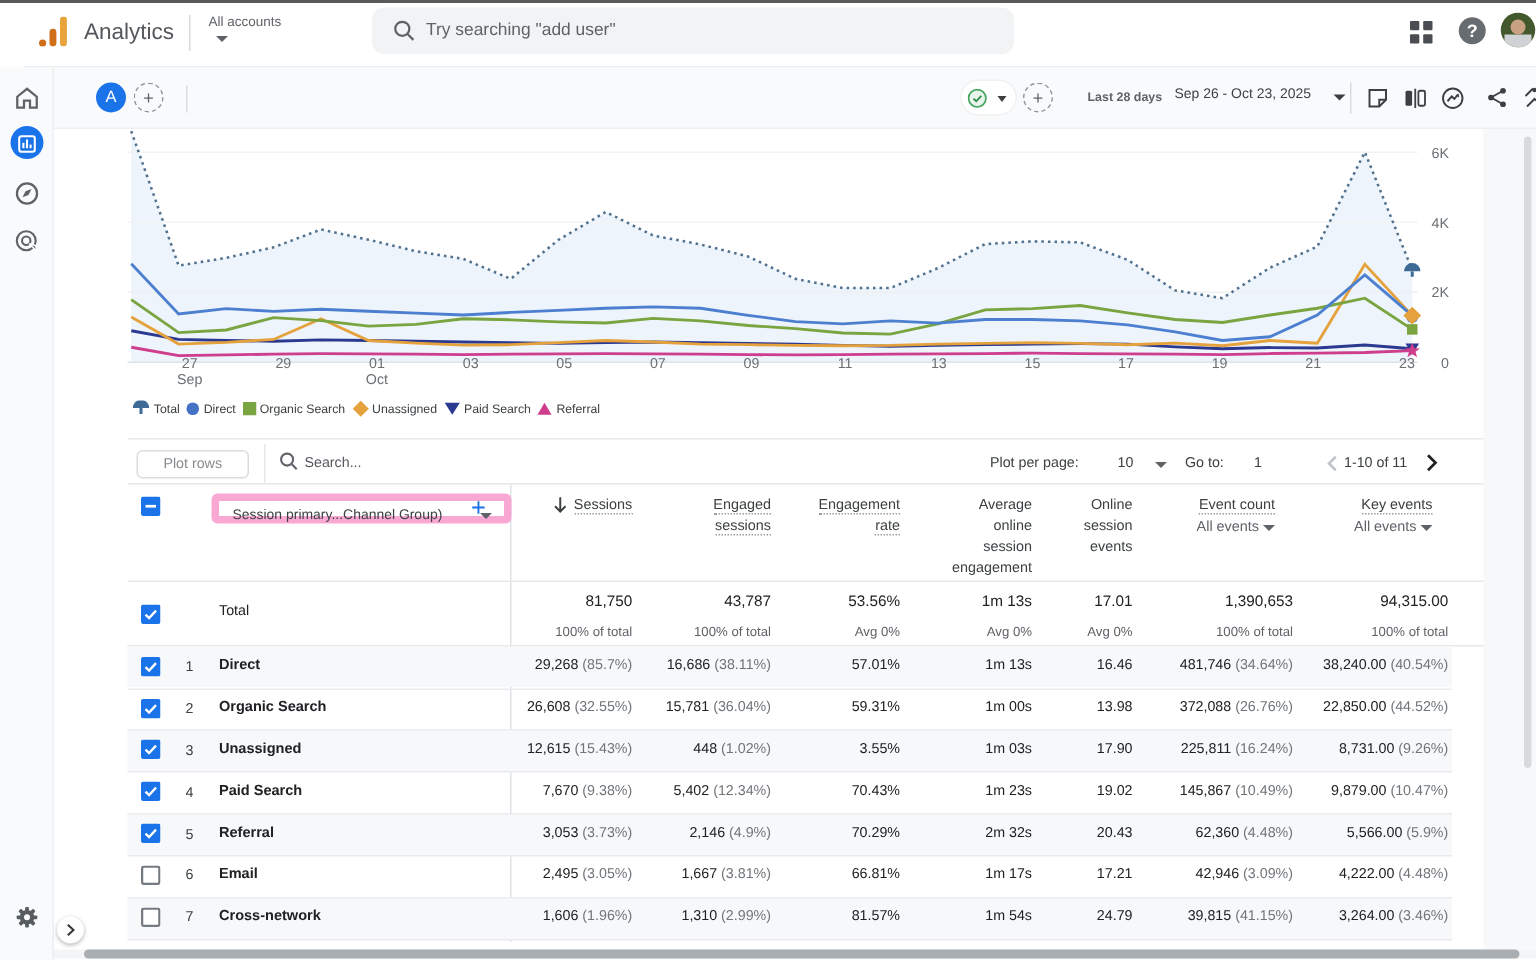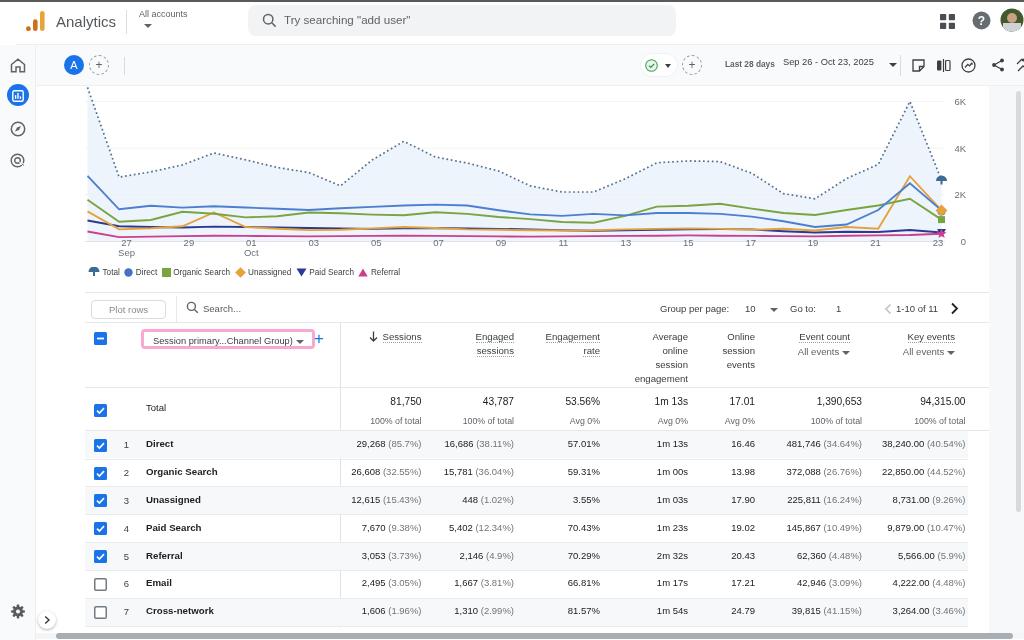--- a/index.html
+++ b/index.html
@@ -39,21 +39,21 @@
 .secline { position:absolute; left:85px; top:292px; width:923px; height:1px; background:#e6e8ea; }
 .plotrows { position:absolute; left:91px; top:300px; width:75px; height:19px; border:1px solid #dadce0; border-radius:4px; color:#868b90; font-size:9.5px; text-align:center; line-height:18px; background:#fff; }
 .tbdiv { position:absolute; left:176px; top:296px; width:1px; height:26px; background:#e6e8ea; }
 .searchsm { position:absolute; left:203px; top:302.5px; font-size:9.5px; color:#55595e; }
 .tbright { position:absolute; top:302.5px; font-size:9.5px; color:#3c4043; }
 .tabletop { position:absolute; left:85px; top:322px; width:923px; height:1px; background:#e6e8ea; }
 .vdiv { position:absolute; left:340px; top:323px; width:1px; height:305px; background:#dfe2e6; }
 
 
 .hcb { position:absolute; left:94px; top:331px; }
-.dimpill { position:absolute; left:141px; top:329px; width:174px; height:20px; border:3px solid #f9a8d4; border-radius:4px; background:#fff; font-size:9.3px; color:#3c4043; line-height:19px; padding-left:9px; }
+.dimpill { position:absolute; left:141px; top:329px; width:200px; height:20px; border:5px solid #f9a8d4; border-radius:4px; background:#fff; font-size:9.3px; color:#3c4043; line-height:19px; padding-left:9px; }
 .plusblue { position:absolute; left:314px; top:329px; font-size:17px; color:#1a73e8; }
 .hcol { position:absolute; top:330px; text-align:right; font-size:9.6px; color:#3c4043; }
 .hline2 { display:block; line-height:14px; white-space:nowrap; height:14px; }
 .hline2 .dot { border-bottom:1px dotted #9aa0a6; }
 .sorta { position:absolute; left:369px; top:331px; }
 .allev { font-size:9.6px; color:#5f6368; font-weight:400; margin-top:2px; white-space:nowrap; }
 
 
 .hline { position:absolute; left:85px; width:923px; height:1px; background:#e6e8ea; }
 .tcb { position:absolute; left:94px; top:403px; }
@@ -297,21 +297,21 @@
   </div>
 
 <div class="secline"></div>
 <div class="plotrows">Plot rows</div>
 <div class="tbdiv"></div>
 <svg style="position:absolute;left:186px;top:301px" width="13" height="13" viewBox="0 0 13 13">
     <circle cx="5.4" cy="5.4" r="4" fill="none" stroke="#5f6368" stroke-width="1.4"></circle>
     <line x1="8.4" y1="8.4" x2="11.8" y2="11.8" stroke="#5f6368" stroke-width="1.4"></line>
   </svg>
 <div class="searchsm">Search...</div>
-<div class="tbright" style="left:660px">Group per page:</div>
+<div class="tbright" style="left:660px">Plot per page:</div>
 <div class="tbright" style="left:745px">10</div>
 <span class="car" style="position:absolute;left:770px;top:308px;border-top-color:#5f6368"></span>
 <div class="tbright" style="left:790px">Go to:</div>
 <div class="tbright" style="left:836px">1</div>
 <svg style="position:absolute;left:884px;top:303px" width="8" height="12" viewBox="0 0 8 12">
     <path d="M6.5 1.5 L2 6 L6.5 10.5" fill="none" stroke="#c0c4c8" stroke-width="1.7"></path>
   </svg>
 <div class="tbright" style="left:896px">1-10 of 11</div>
 <svg style="position:absolute;left:950px;top:302px" width="9" height="13" viewBox="0 0 9 13">
     <path d="M2 1.5 L7 6.5 L2 11.5" fill="none" stroke="#202124" stroke-width="1.8"></path>

